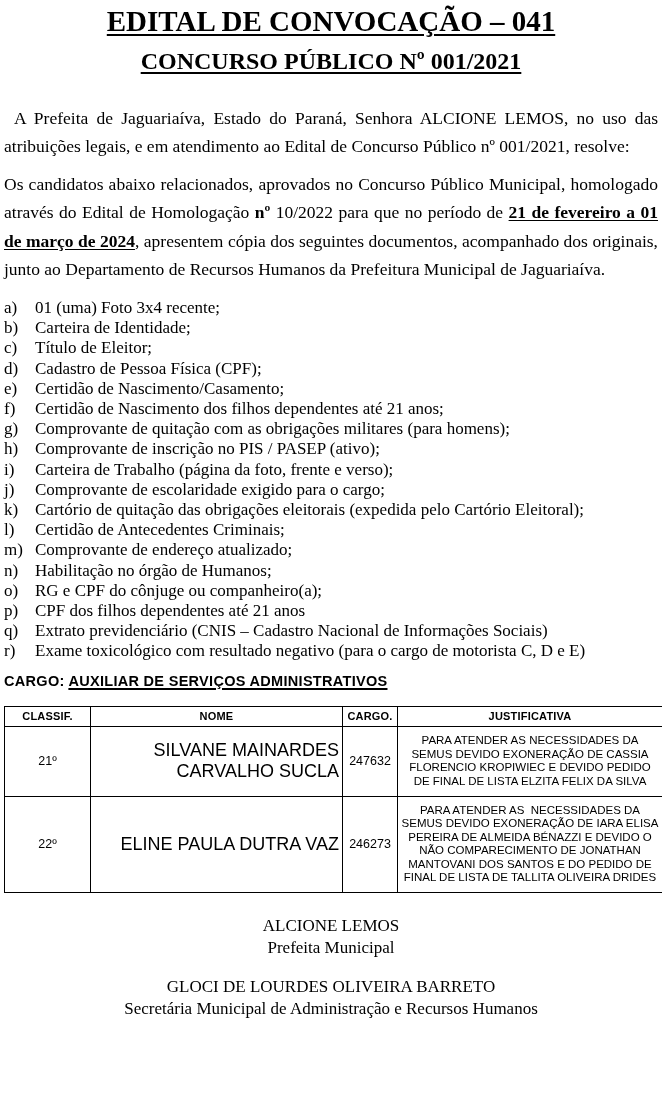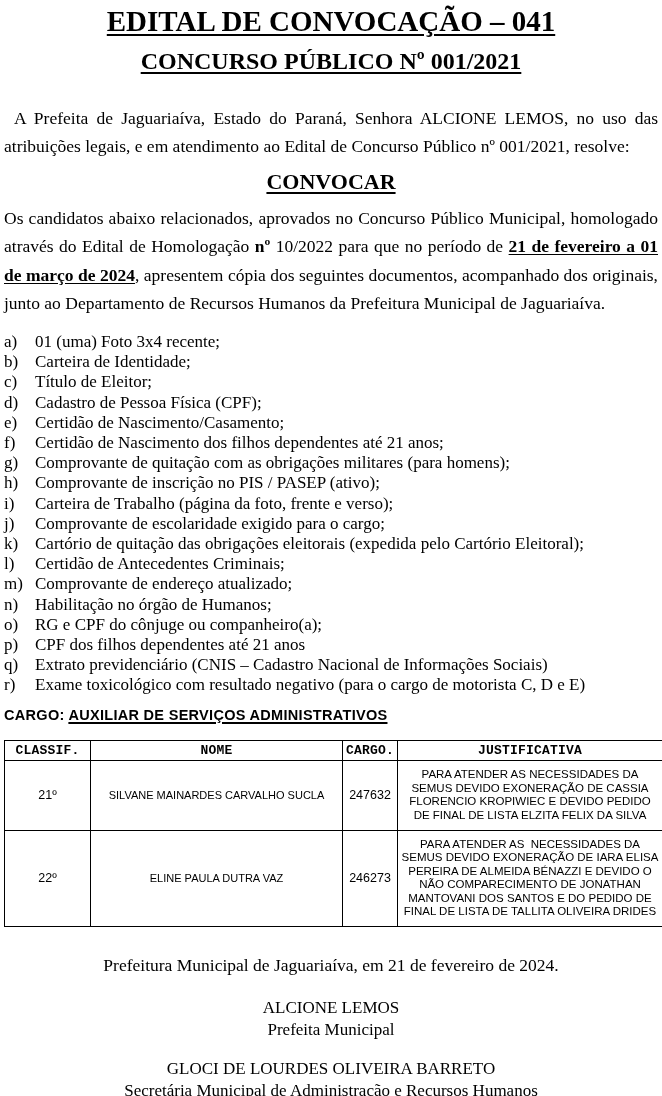--- a/index.html
+++ b/index.html
@@ -50,24 +50,24 @@
 
   table.convo{
     margin-top:16px;width:658px;table-layout:fixed;
     border-collapse:collapse;
     font-family:"Liberation Sans","DejaVu Sans",sans-serif;
   }
   table.convo th, table.convo td{
     border:1.5px solid #000;padding:1px 3px;vertical-align:middle;
   }
   table.convo th{
-    height:17px;font-size:13px;font-weight:bold;letter-spacing:0.2px;font-family:Liberation Mono, monospace;
+    height:17px;font-size:11px;font-weight:bold;letter-spacing:0.2px;
   }
   td.cell-classif{height:67px;text-align:center;font-size:12.5px;}
-  td.cell-nome{text-align:center;padding-left:9px;font-size:11px;margin-top:32px;}
+  td.cell-nome{text-align:right;padding-left:9px;font-size:18px;margin-top:32px;}
   td.cell-insc{text-align:center;font-size:12.5px;}
   td.cell-just{
     text-align:center;font-size:11.5px;line-height:13.5px;
     padding:4px 6px;white-space:pre-wrap;
   }
   tr.row2 td.cell-classif{height:93px;}
 
   .dateline{
     margin:28px 0 0 0;text-align:center;
     font-size:17.5px;line-height:20px;
@@ -80,21 +80,20 @@
 </head>
 <body>
 
 <div class="page">
 
   <h1 class="title-main">EDITAL DE CONVOCAÇÃO – 041</h1>
   <h2 class="title-sub">CONCURSO PÚBLICO Nº 001/2021</h2>
 
   <p class="para para1">A Prefeita de Jaguariaíva, Estado do Paraná, Senhora ALCIONE LEMOS, no uso das atribuições legais, e em atendimento ao Edital de Concurso Público nº 001/2021, resolve:</p>
 
-  <h3 class="convocar">CONVOCAR</h3>
 
   <p class="para para2"><span>Os candidatos abaixo relacionados, aprovados no Concurso Público Municipal, homologado através do Edital de Homologação </span><span class="seg-bold">nº</span><span> 10/2022 para que no período de </span><span class="seg-bold-underline">21 de fevereiro a 01 de março de 2024</span><span>, apresentem cópia dos seguintes documentos, acompanhado dos originais, junto ao Departamento de Recursos Humanos da Prefeitura Municipal de Jaguariaíva.</span></p>
 
   <div class="doc-list">
     <div class="li">
         <span class="li-letter">a)</span>
         <span class="li-text">01 (uma) Foto 3x4 recente;</span>
       </div>
     <div class="li">
         <span class="li-letter">b)</span>
@@ -192,21 +191,20 @@
       </tr>
       <tr class="row2">
         <td class="cell-classif">22º</td>
         <td class="cell-nome">ELINE PAULA DUTRA VAZ</td>
         <td class="cell-insc">246273</td>
         <td class="cell-just">PARA ATENDER AS  NECESSIDADES DA SEMUS DEVIDO EXONERAÇÃO DE IARA ELISA PEREIRA DE ALMEIDA BÉNAZZI E DEVIDO O NÃO COMPARECIMENTO DE JONATHAN MANTOVANI DOS SANTOS E DO PEDIDO DE FINAL DE LISTA DE TALLITA OLIVEIRA DRIDES</td>
       </tr>
     </tbody>
   </table>
 
-  <p class="dateline">Prefeitura Municipal de Jaguariaíva, em 21 de fevereiro de 2024.</p>
 
   <div class="sig-block sig1">
     <div class="sig-name">ALCIONE LEMOS</div>
     <div class="sig-role">Prefeita Municipal</div>
   </div>
 
   <div class="sig-block sig2">
     <div class="sig-name">GLOCI DE LOURDES OLIVEIRA BARRETO</div>
     <div class="sig-role">Secretária Municipal de Administração e Recursos Humanos</div>
   </div>

